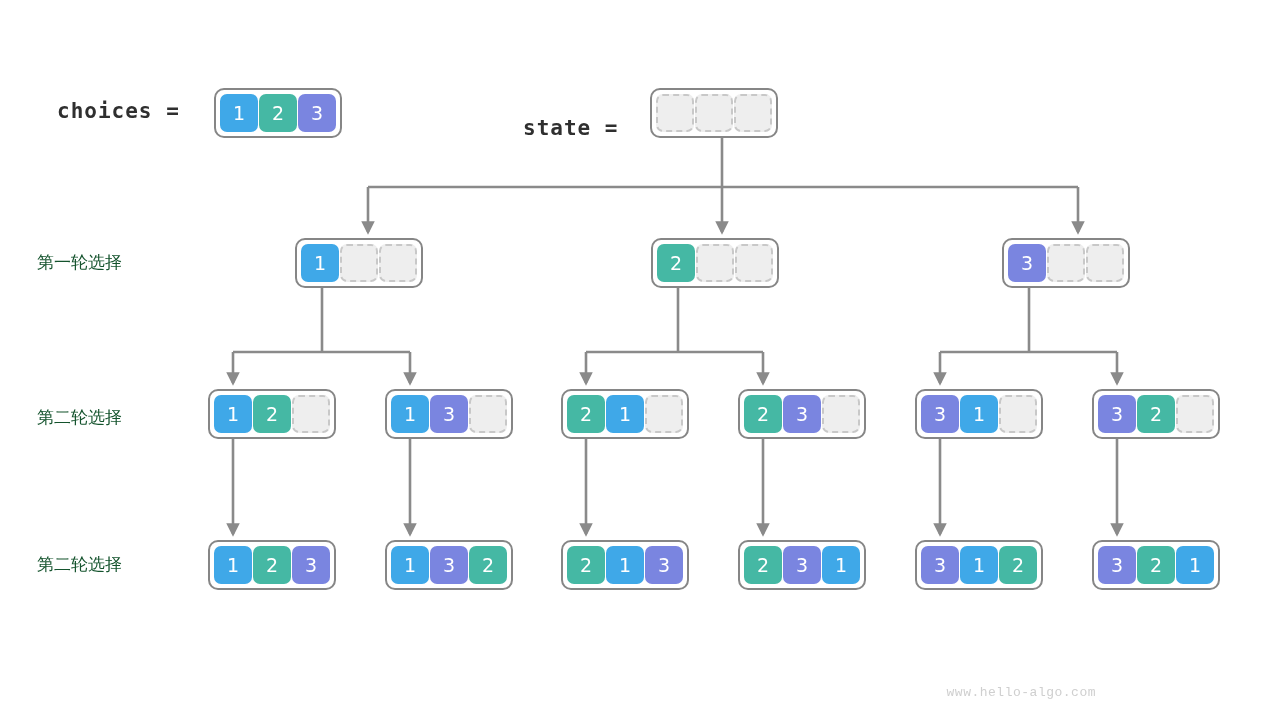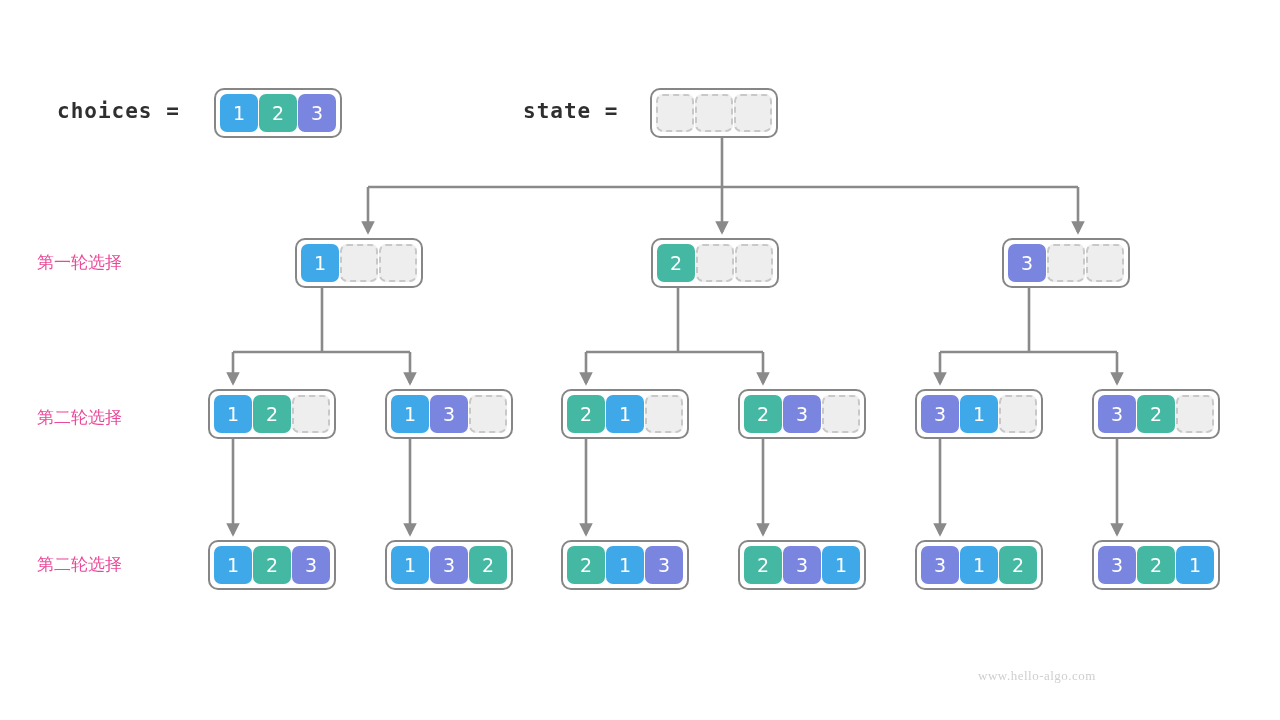--- a/index.html
+++ b/index.html
@@ -15,21 +15,21 @@
   .var-label{
     position:absolute;
     font-family:"DejaVu Sans Mono","Liberation Mono",monospace;
     font-weight:bold;font-size:21px;color:#2f2f2f;
     letter-spacing:1px;white-space:nowrap;
   }
   
   .row-label{
     position:absolute;
     font-family:Liberation Sans, sans-serif;
-    font-size:17px;color:#ec4899;white-space:nowrap;
+    font-size:17px;color:#14532d;white-space:nowrap;
   }
 
   
   .node{
     position:absolute;
     display:flex;align-items:center;
     border:2px solid #868686;
     border-radius:10px;
     background:#ffffff;
     padding:4px;
@@ -47,22 +47,22 @@
   }
   .cell.empty{
     background:#eeeeee;
     border:2px dashed #c8c8c8;
   }
   .cell.v1{background:#3fa8e8;}
   .cell.v2{background:#45b8a4;}
   .cell.v3{background:#7a85e0;}
 
   .watermark{
-    position:absolute;right:27px;bottom:36px;
-    font-family:Liberation Serif, serif;
+    position:absolute;right:27px;bottom:20px;
+    font-family:Liberation Mono, monospace;
     font-size:13px;color:#cfcfcf;letter-spacing:0.5px;
   }
 </style>
 </head>
 <body>
 
 <div id="canvas">
 
   <svg id="edges" viewBox="0 0 1280 720">
     <defs>
@@ -98,21 +98,21 @@
       <path d="M233,439 L233,534" marker-end="url(#arrow)"></path>
       <path d="M410,439 L410,534" marker-end="url(#arrow)"></path>
       <path d="M586,439 L586,534" marker-end="url(#arrow)"></path>
       <path d="M763,439 L763,534" marker-end="url(#arrow)"></path>
       <path d="M940,439 L940,534" marker-end="url(#arrow)"></path>
       <path d="M1117,439 L1117,534" marker-end="url(#arrow)"></path>
     </g>
   </svg>
 
   <div class="var-label" style="left:57px;top:99px;">choices  =</div>
-  <div class="var-label" style="left:523px;top:99px;">state  =</div>
+  <div class="var-label" style="left:523px;top:116px;">state  =</div>
 
   <div class="row-label" style="left:37px;top:251px;">第一轮选择</div>
   <div class="row-label" style="left:37px;top:406px;">第二轮选择</div>
   <div class="row-label" style="left:37px;top:553px;">第二轮选择</div>
 
   <div id="nodes-layer">
       <div class="node" style="left: 214px; top: 88px;">
         <div class="cell v1">1</div>
         <div class="cell v2">2</div>
         <div class="cell v3">3</div>

